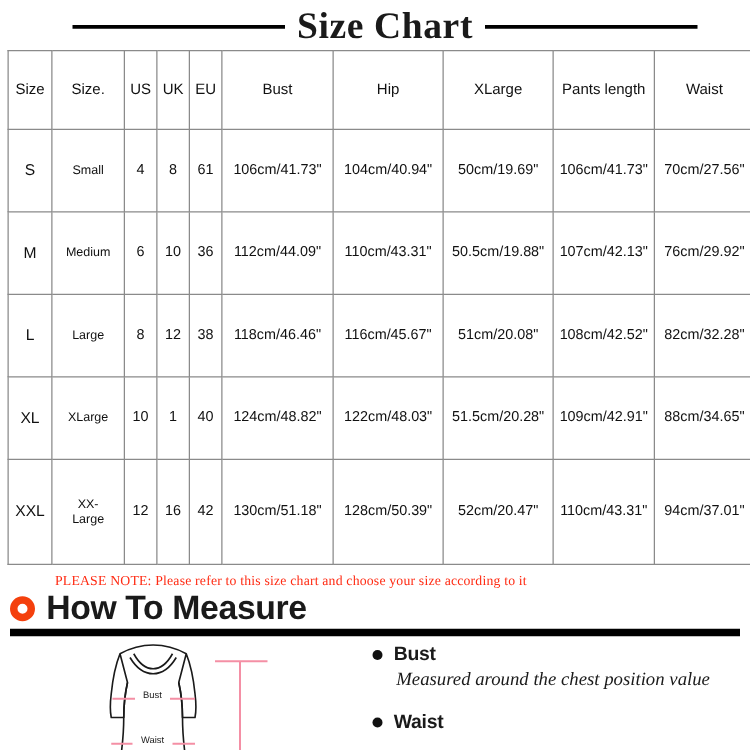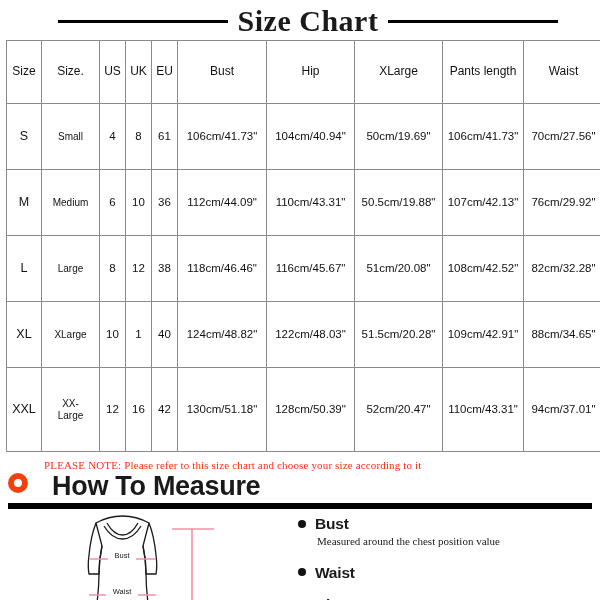--- a/index.html
+++ b/index.html
@@ -94,21 +94,22 @@
     font-size: 11px;
     padding: 7px 0 0 44px;
     letter-spacing: 0.15px;
     white-space: nowrap;
   }
 
   
   .htm-header {
     padding: 2px 12px 0 8px;
     display: flex;
-    gap: 24px;
+    align-items: center;
+    gap: 9px;
   }
   .ring-bullet {
     width: 20px;
     height: 20px;
     border-radius: 50%;
     border: 6px solid #f4400d;
     box-sizing: border-box;
     background: #fff;
     flex: 0 0 auto;
   }
@@ -161,25 +162,26 @@
     flex: 0 0 auto;
   }
   .def-title {
     font-size: 15.5px;
     font-weight: 700;
     letter-spacing: -0.2px;
     line-height: 1.1;
   }
   .def-desc {
     font-family: "Liberation Serif", serif;
-    font-size: 11px;
+    font-size: 15px;
     color: #1a1a1a;
     padding-left: 19px;
     line-height: 1.35;
     white-space: pre-line;
+    font-style: italic;
   }
 </style>
 </head>
 <body>
 
 <div class="title-wrap">
   <div class="title-rule left"></div>
   <div class="title-text">Size Chart</div>
   <div class="title-rule right"></div>
 </div>

